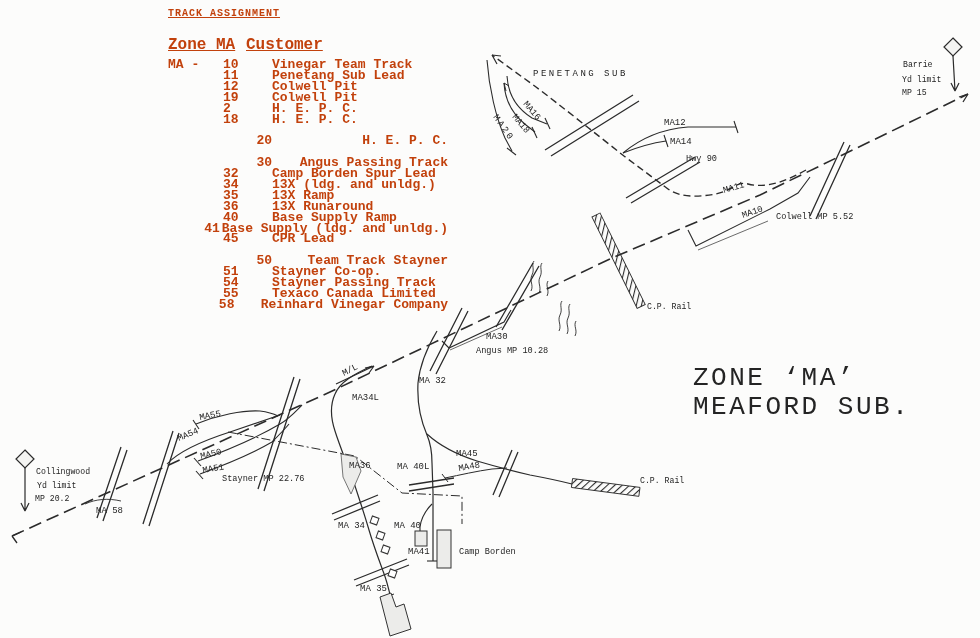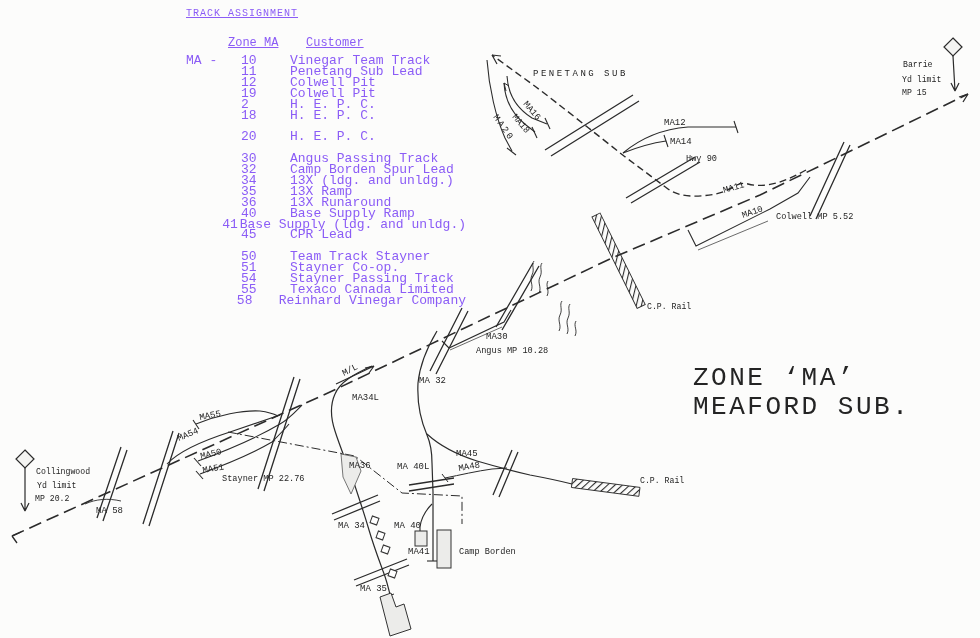--- a/index.html
+++ b/index.html
@@ -6,28 +6,28 @@
   body{width:980px;height:638px;background:#fcfcfb;font-family:"Liberation Mono","DejaVu Sans Mono",monospace;}
   .page{position:relative;width:980px;height:638px;overflow:hidden;background:#fcfcfb;}
   svg.map{position:absolute;left:0;top:0;}
   svg.map text{fill:#242424;font-family:"Liberation Mono","DejaVu Sans Mono",monospace;}
   .lbl{font-size:9px;}
   .lbl-md{font-size:8.6px;}
   .lbl-sm{font-size:8.2px;}
   .lbl-sp{letter-spacing:2px;}
   .title-text{font-family:"Liberation Sans",sans-serif;font-size:26px;letter-spacing:2.5px;fill:#1f1f1f;font-weight:500;}
   .pen-sub{letter-spacing:2.5px;font-size:9px;}
-  .table{position:absolute;left:186px;top:8px;width:280px;color:#8b5cf6;}
+  .table{position:absolute;left:168px;top:8px;width:280px;color:#c2410c;font-weight:bold;}
   .ttitle{font-size:10px;letter-spacing:1px;text-decoration:underline;white-space:pre;}
-  .thead{display:flex;margin-top:17px;font-size:12px;margin-left:42px;}
+  .thead{display:flex;margin-top:17px;font-size:16px;}
   .hzone{width:78px;text-decoration:underline;}
   .hcust{text-decoration:underline;}
   .tbody{margin-top:6px;}
   .trow{display:flex;font-size:13px;line-height:10.9px;white-space:pre;}
-  .trow.gap{margin-top:10.9px;}
+  .trow.gap{margin-top:10.9px;text-align:right;}
   .tprefix{width:29px;}
   .tzone{width:49px;margin-left:26px;}
   .tcust{flex:1;}
 </style>
 </head>
 <body>
 
 <div class="page">
 
   <svg class="map" width="980" height="638" viewBox="0 0 980 638">

